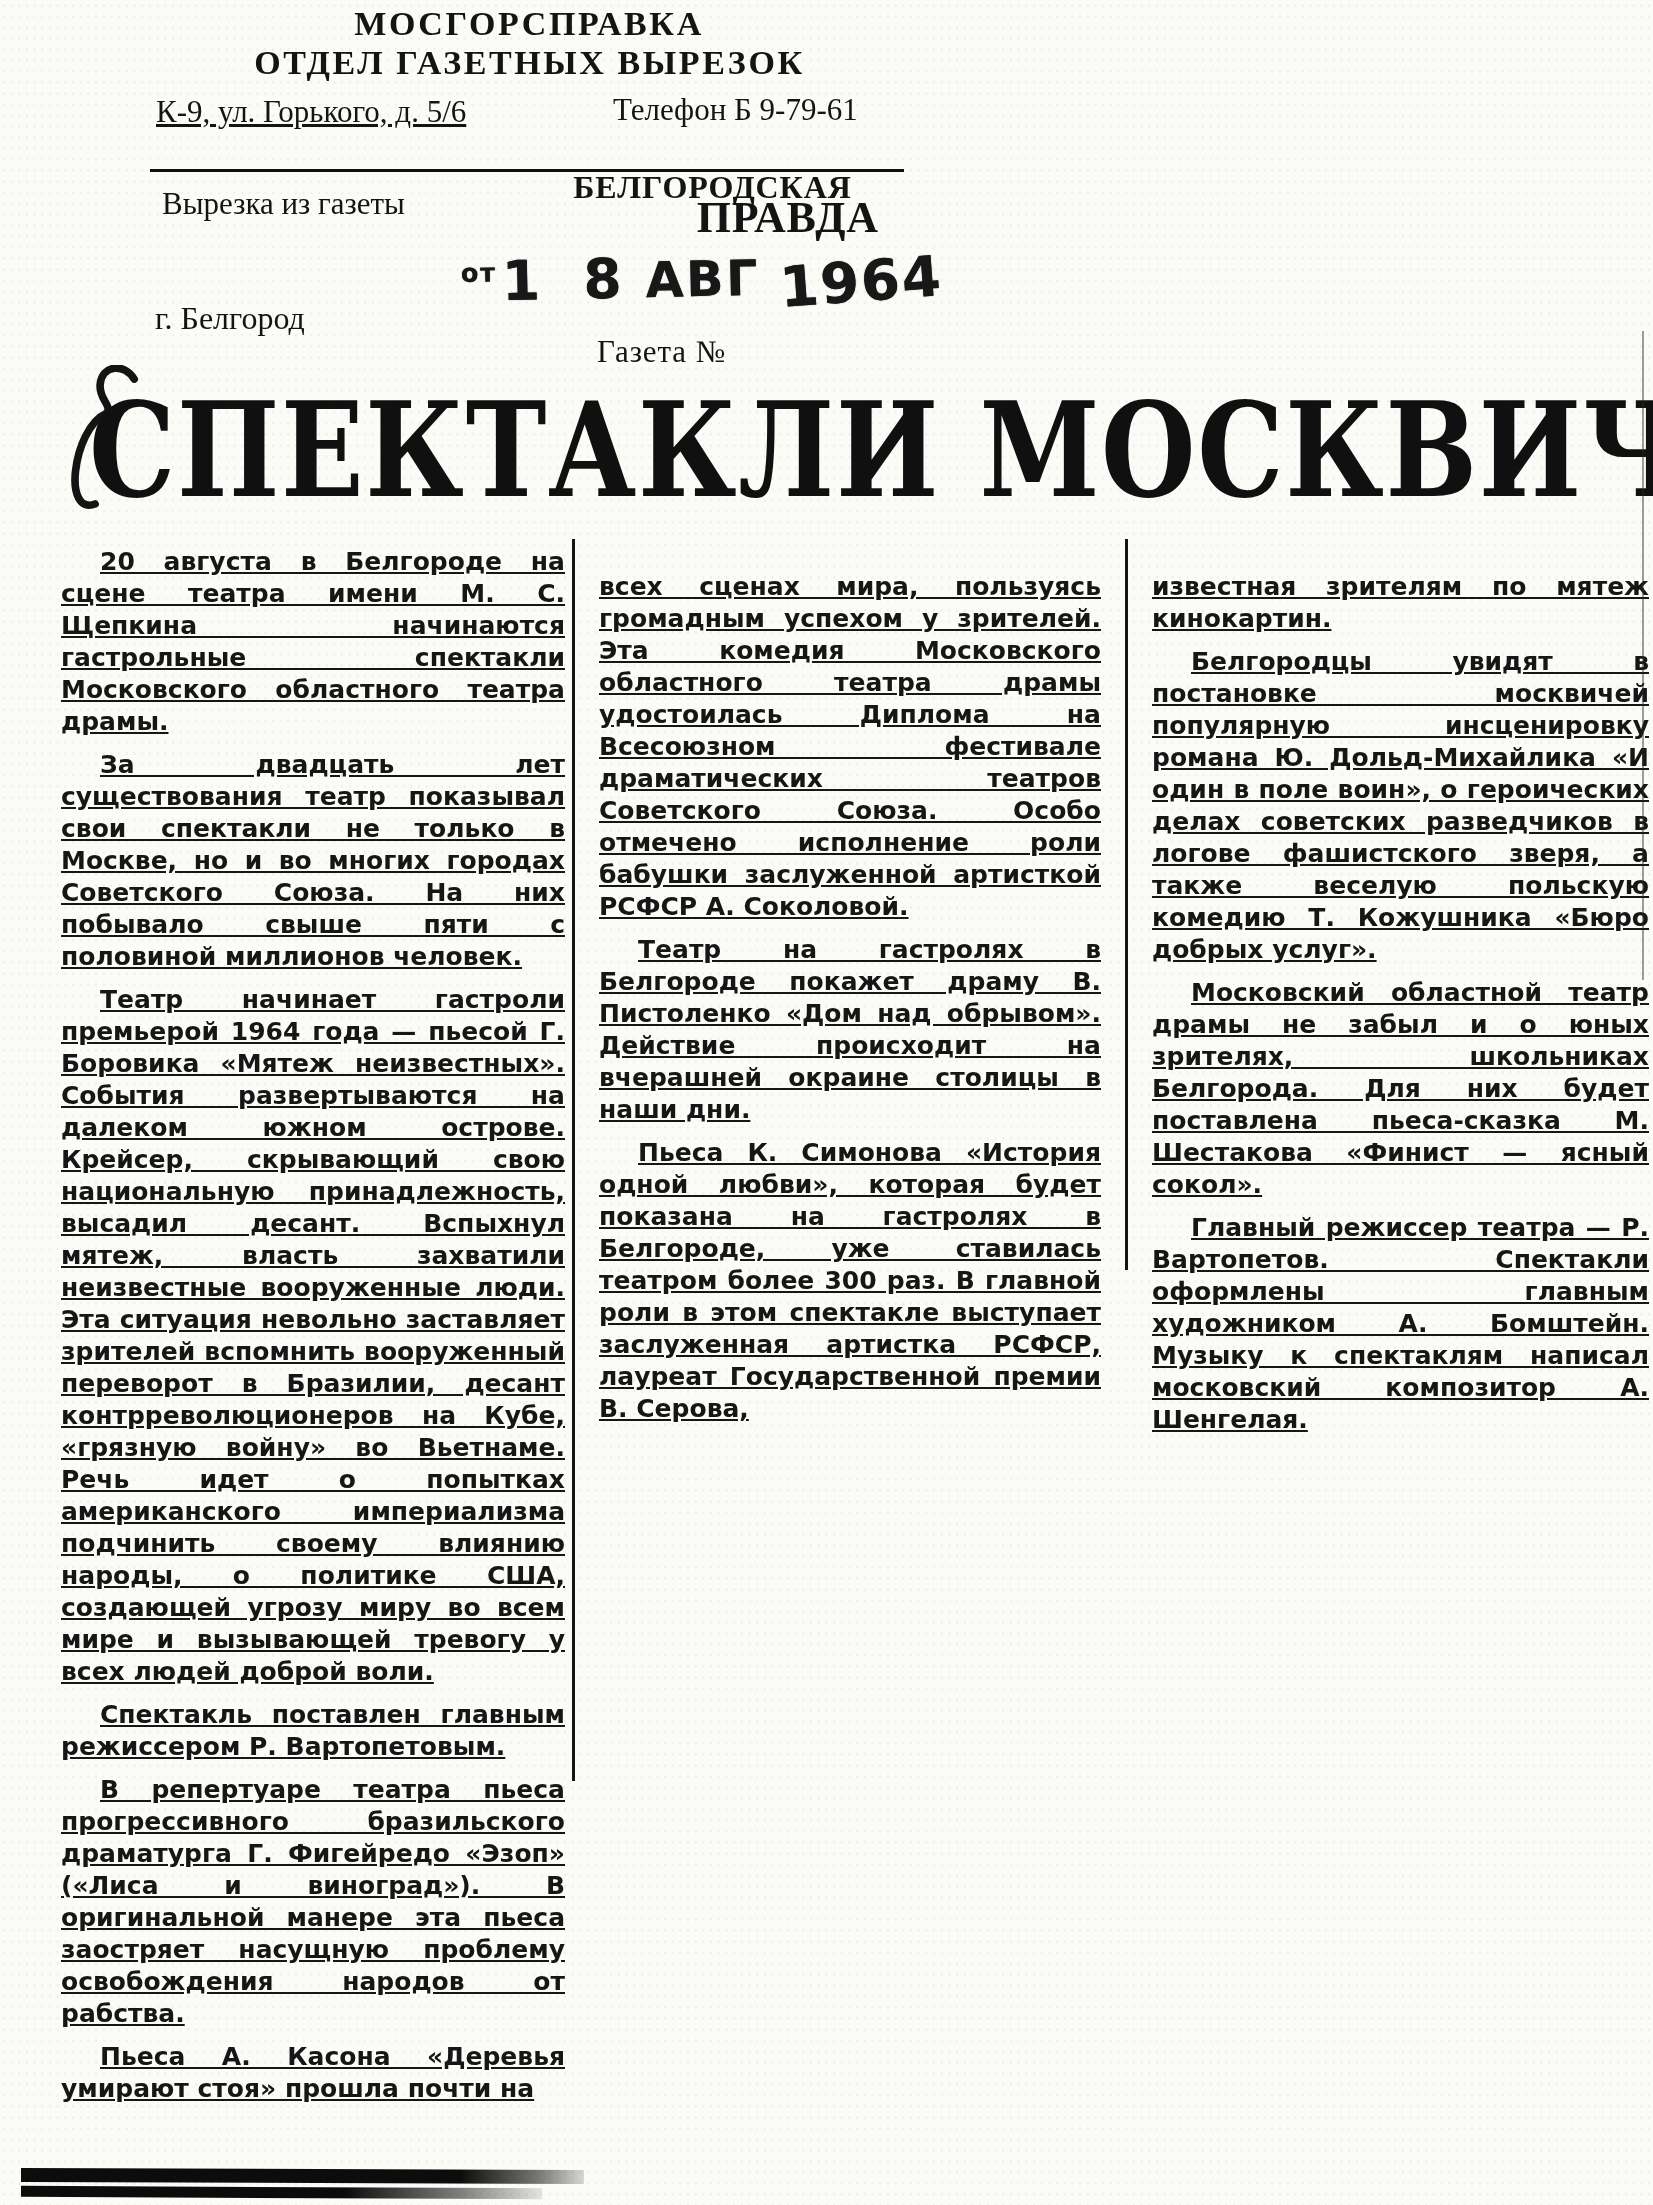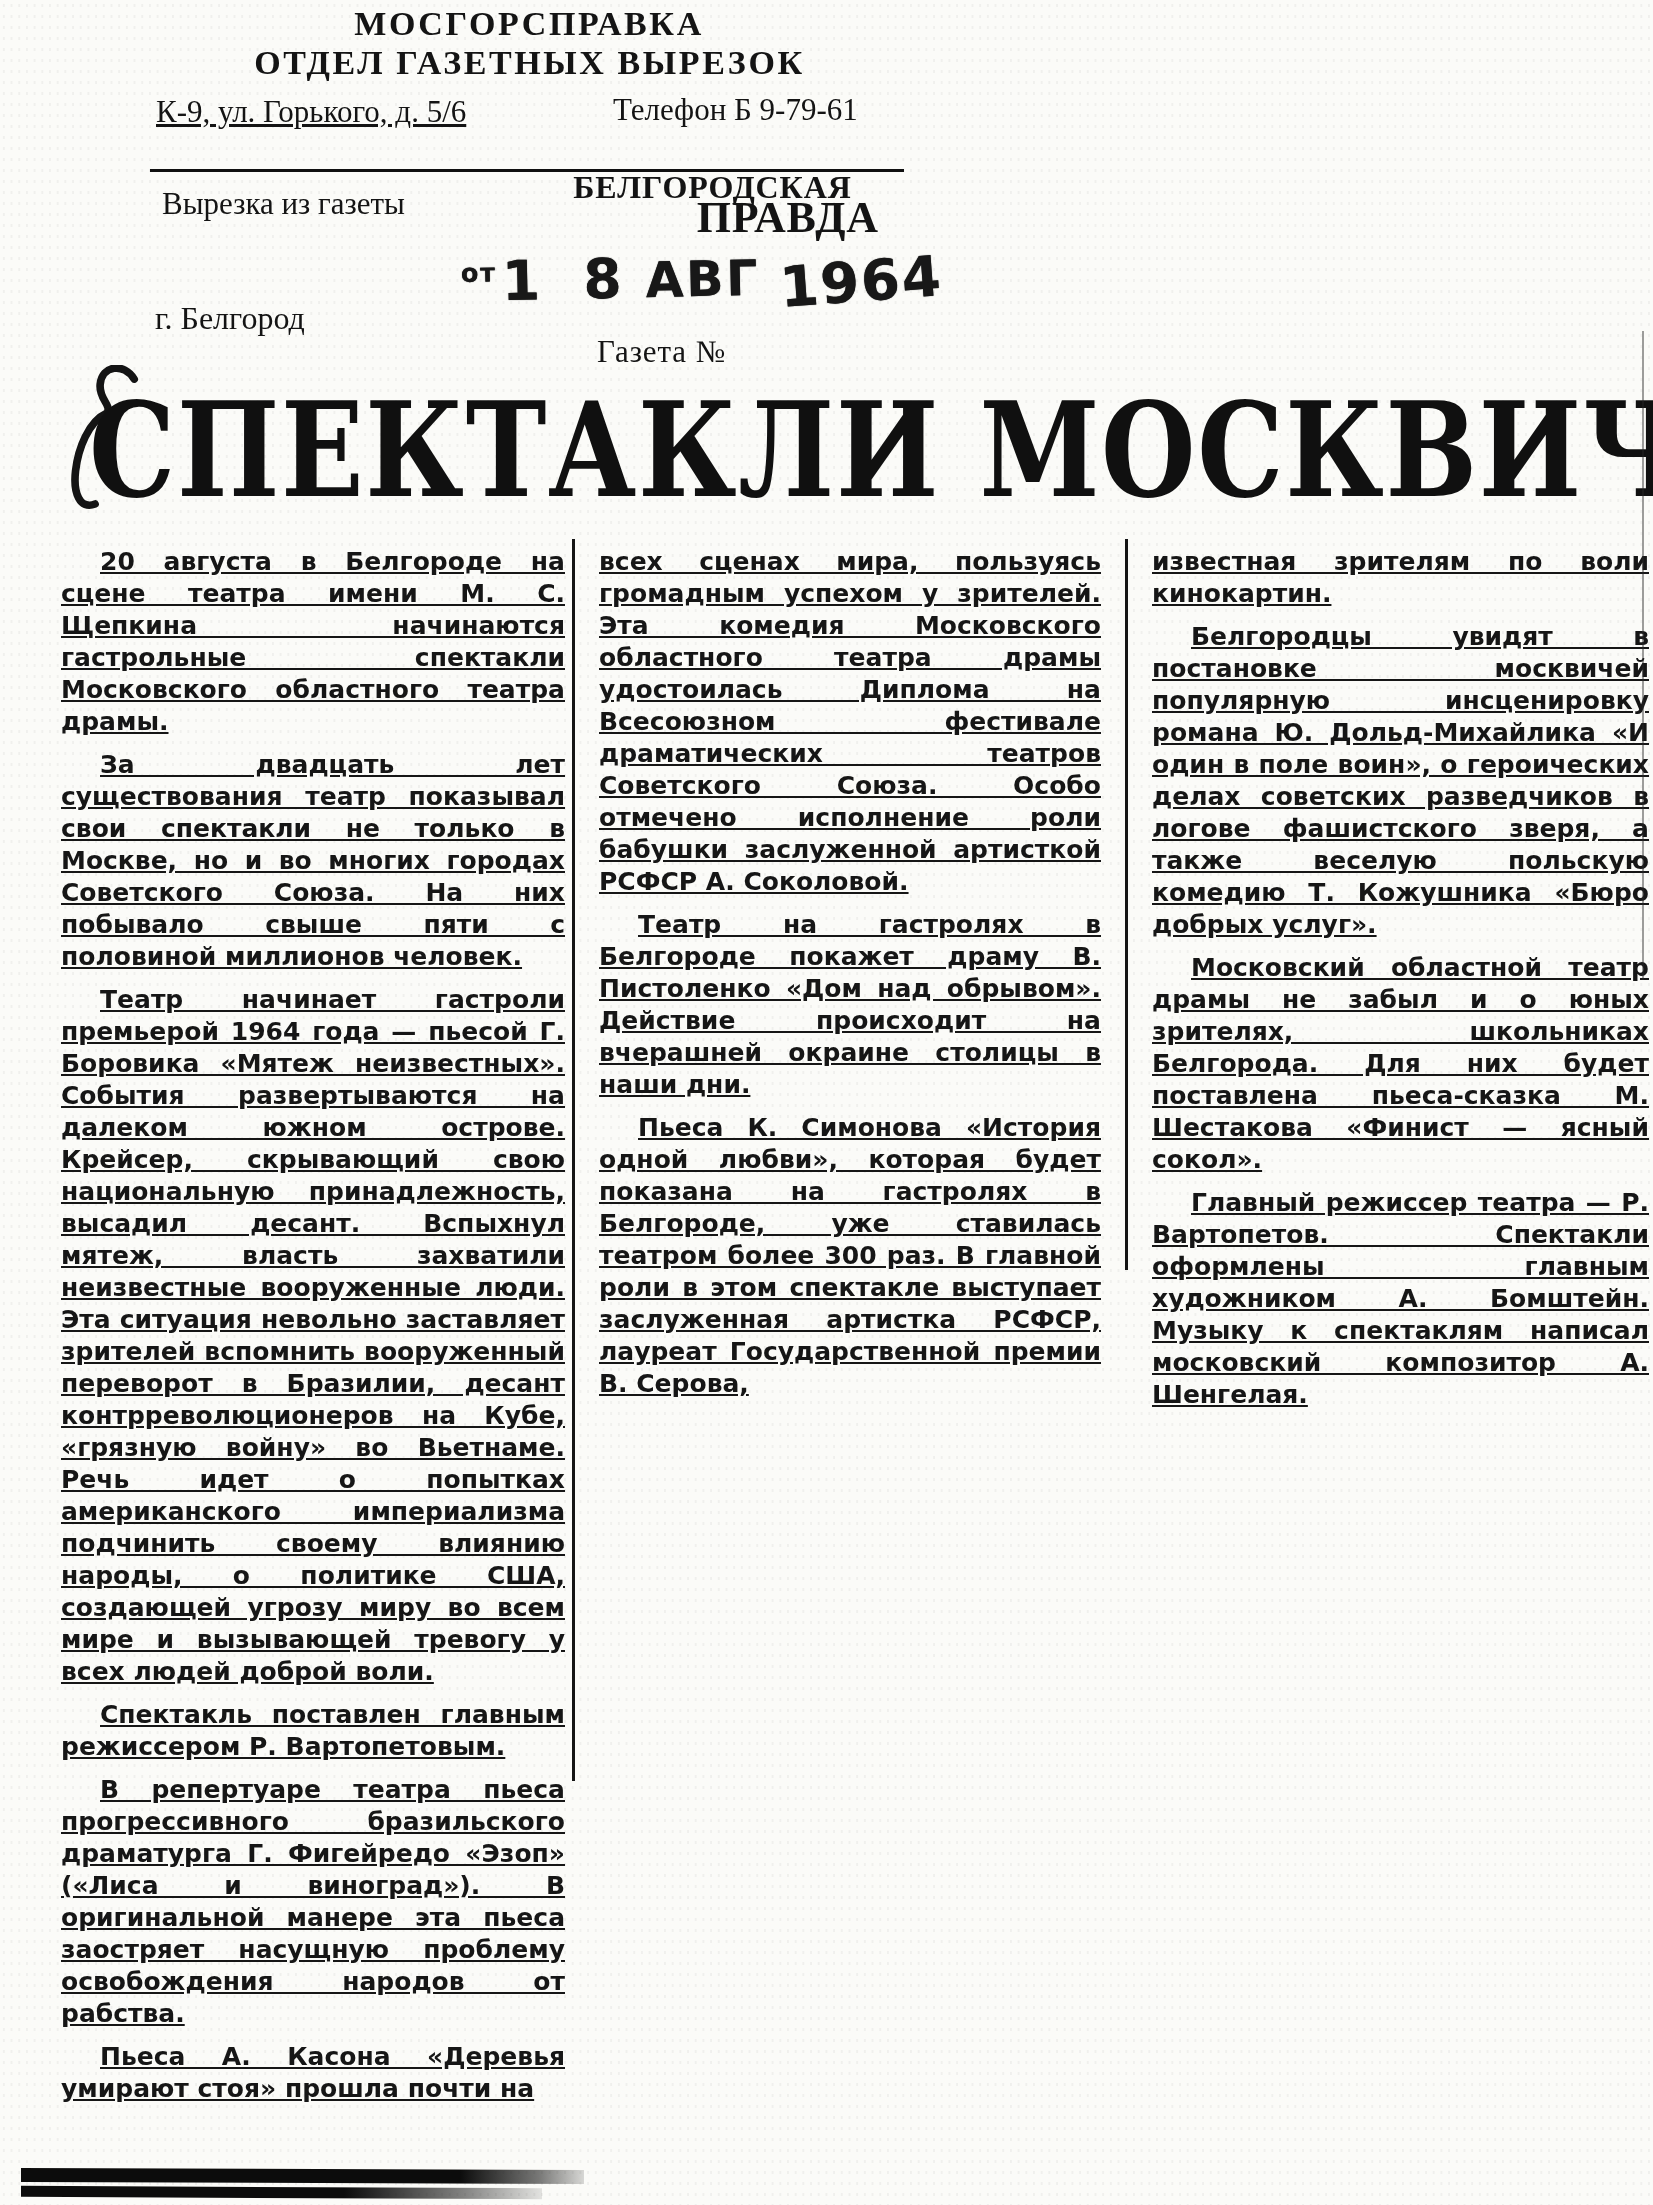--- a/index.html
+++ b/index.html
@@ -54,21 +54,21 @@
   
   .col{
     position:absolute;top:546px;
     font-family:"DejaVu Sans", sans-serif;font-weight:bold;
     font-size:25px;line-height:32px;text-align:justify;color:#161616;
   }
   .col1{left:61px;width:504px;}
   .col2{left:599px;width:502px;}
   .col3{left:1152px;width:497px;}
   .para{margin:0 0 11px 0;text-indent:39px;text-decoration:underline;}
-  .para.noindent{text-indent:0;}
+  .para.noindent{text-indent:0;margin-top:25px;}
   .divider{position:absolute;width:3.4px;background:#151515;}
   .divider1{left:572px;top:539px;height:1242px;}
   .divider2{left:1125px;top:539px;height:731px;}
   
   .bar1{
     position:absolute;left:20.5px;top:2169px;width:563px;height:13.7px;
     background:linear-gradient(to right,#0c0c0c 78%,rgba(12,12,12,0.55) 92%,rgba(12,12,12,0.15));
     transform:rotate(0.2deg);
   }
   .bar2{
@@ -115,21 +115,21 @@
       <p class="para">Спектакль поставлен главным режиссером Р. Вартопетовым.</p>
       <p class="para">В репертуаре театра пьеса прогрессивного бразильского драматурга Г. Фигейредо «Эзоп» («Лиса и виноград»). В оригинальной манере эта пьеса заостряет насущную проблему освобождения народов от рабства.</p>
       <p class="para">Пьеса А. Касона «Деревья умирают стоя» прошла почти на</p>
     </div>
   <div class="col col2">
       <p class="para noindent">всех сценах мира, пользуясь громадным успехом у зрителей. Эта комедия Московского областного театра драмы удостоилась Диплома на Всесоюзном фестивале драматических театров Советского Союза. Особо отмечено исполнение роли бабушки заслуженной артисткой РСФСР А. Соколовой.</p>
       <p class="para">Театр на гастролях в Белгороде покажет драму В. Пистоленко «Дом над обрывом». Действие происходит на вчерашней окраине столицы в наши дни.</p>
       <p class="para">Пьеса К. Симонова «История одной любви», которая будет показана на гастролях в Белгороде, уже ставилась театром более 300 раз. В главной роли в этом спектакле выступает заслуженная артистка РСФСР, лауреат Государственной премии В. Серова,</p>
     </div>
   <div class="col col3">
-      <p class="para noindent">известная зрителям по воли кинокартин.</p>
+      <p class="para noindent">известная зрителям по мятеж кинокартин.</p>
       <p class="para">Белгородцы увидят в постановке москвичей популярную инсценировку романа Ю. Дольд-Михайлика «И один в поле воин», о героических делах советских разведчиков в логове фашистского зверя, а также веселую польскую комедию Т. Кожушника «Бюро добрых услуг».</p>
       <p class="para">Московский областной театр драмы не забыл и о юных зрителях, школьниках Белгорода. Для них будет поставлена пьеса-сказка М. Шестакова «Финист — ясный сокол».</p>
       <p class="para">Главный режиссер театра — Р. Вартопетов. Спектакли оформлены главным художником А. Бомштейн. Музыку к спектаклям написал московский композитор А. Шенгелая.</p>
     </div>
 
   <div class="bar1"></div>
   <div class="bar2"></div>
   <div class="edge-line"></div>
 
 </div>

